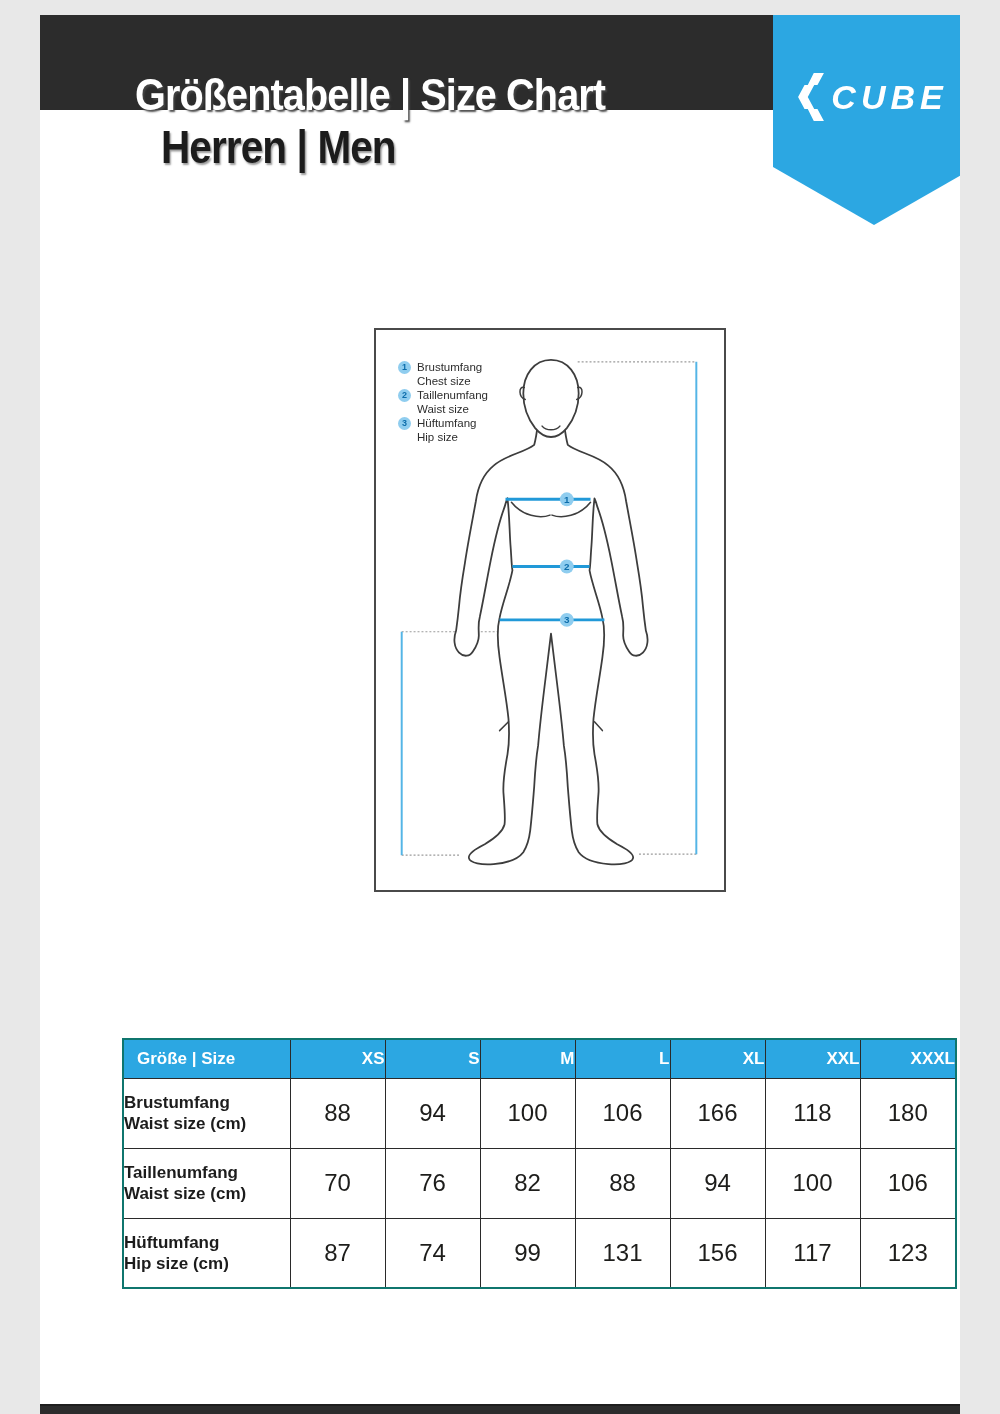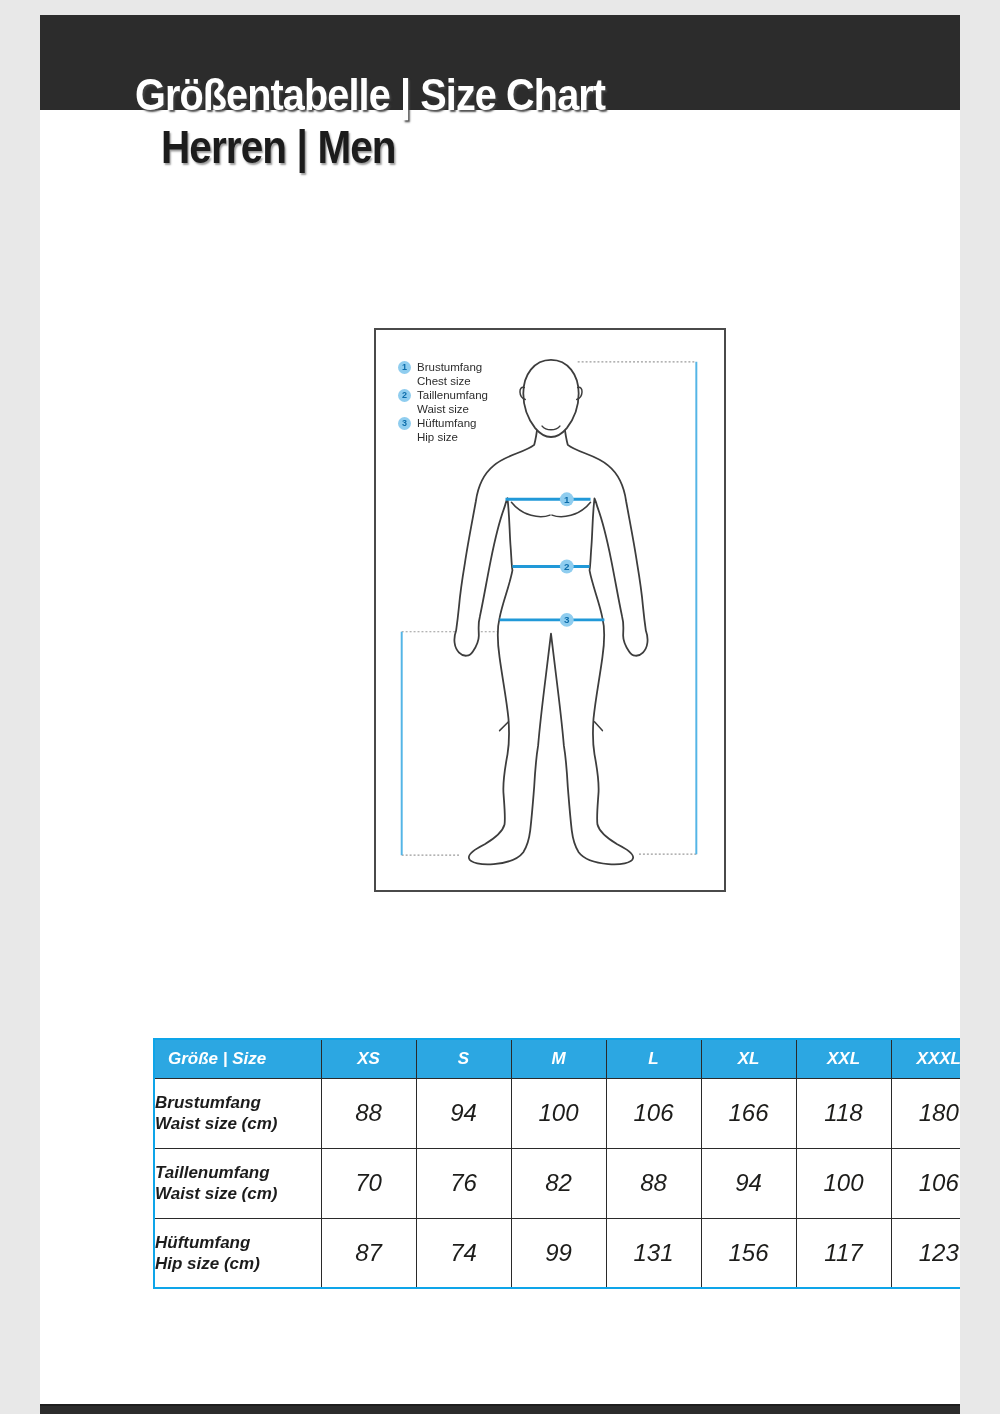--- a/index.html
+++ b/index.html
@@ -31,41 +31,50 @@
            border:2px solid #4a4a4a;box-sizing:border-box;background:#fff;}
   .fig{position:absolute;left:0;top:0;width:100%;height:100%;}
   .legend{position:absolute;left:22px;top:30px;}
   .legend-item{display:flex;align-items:flex-start;}
   .legend-num{flex:0 0 13px;width:13px;height:13px;margin:1px 6px 0 0;border-radius:50%;
               background:#8fcdef;color:#0d6dab;font-size:9px;font-weight:bold;line-height:13px;
               text-align:center;}
   .legend-text{font-size:11.5px;line-height:14px;color:#2d2d2d;}
 
   
-  .sizetable{position:absolute;left:113px;top:1023px;width:833px;border-collapse:collapse;
-             table-layout:fixed;border:2px solid #0ea5e9;font-style:italic;}
+  .sizetable{position:absolute;left:82px;top:1023px;width:833px;border-collapse:collapse;
+             table-layout:fixed;border:2px solid #0f766e;}
   .sizetable th,.sizetable td{border:1.5px solid #2a2a2a;padding:0;}
   .sizetable thead tr{height:39px;}
   .sizetable tbody tr{height:70px;}
-  .hcell{background:#2ca7e2;color:#ffffff;font-size:17px;font-weight:bold;text-align:center;}
+  .hcell{background:#2ca7e2;color:#ffffff;font-size:17px;font-weight:bold;text-align:right;}
   .hcell.first{text-align:left;padding-left:13px;}
   .lcell{font-size:17px;font-weight:bold;color:#1c1c1c;line-height:21px;padding-left:13px;
          text-align:left;}
   .vcell{font-size:24px;color:#1d1d1b;text-align:center;font-weight:400;}
 </style>
 </head>
 <body>
 
 <div class="page">
 
   <div class="topbar"></div>
 
   <div class="title">Größentabelle | Size Chart</div>
   <div class="subtitle">Herren | Men</div>
 
+  <div class="ribbon">
+    <div class="logo">
+      <svg width="26" height="48" viewBox="0 0 28 52">
+        <path fill="#ffffff" d="M17,0 H28 L21,13 H17.5 L10.5,26 H0 L7,13 H10.5 Z"></path>
+        <path fill="#ffffff" d="M0,26 H10.5 L17.5,39 H21 L28,52 H17 L10.5,39 H7 Z"></path>
+      </svg>
+      <span class="logo-text">CUBE</span>
+    </div>
+  </div>
 
   <div class="diagram">
 
     <svg class="fig" viewBox="0 0 352 564">
 
       <g stroke="#9b9b9b" stroke-width="1.2" stroke-dasharray="2,2">
         <line x1="204" y1="31" x2="324" y2="31"></line>
         <line x1="266" y1="529" x2="324" y2="529"></line>
         <line x1="26" y1="304" x2="166" y2="304"></line>
         <line x1="26" y1="530" x2="84" y2="530"></line>

